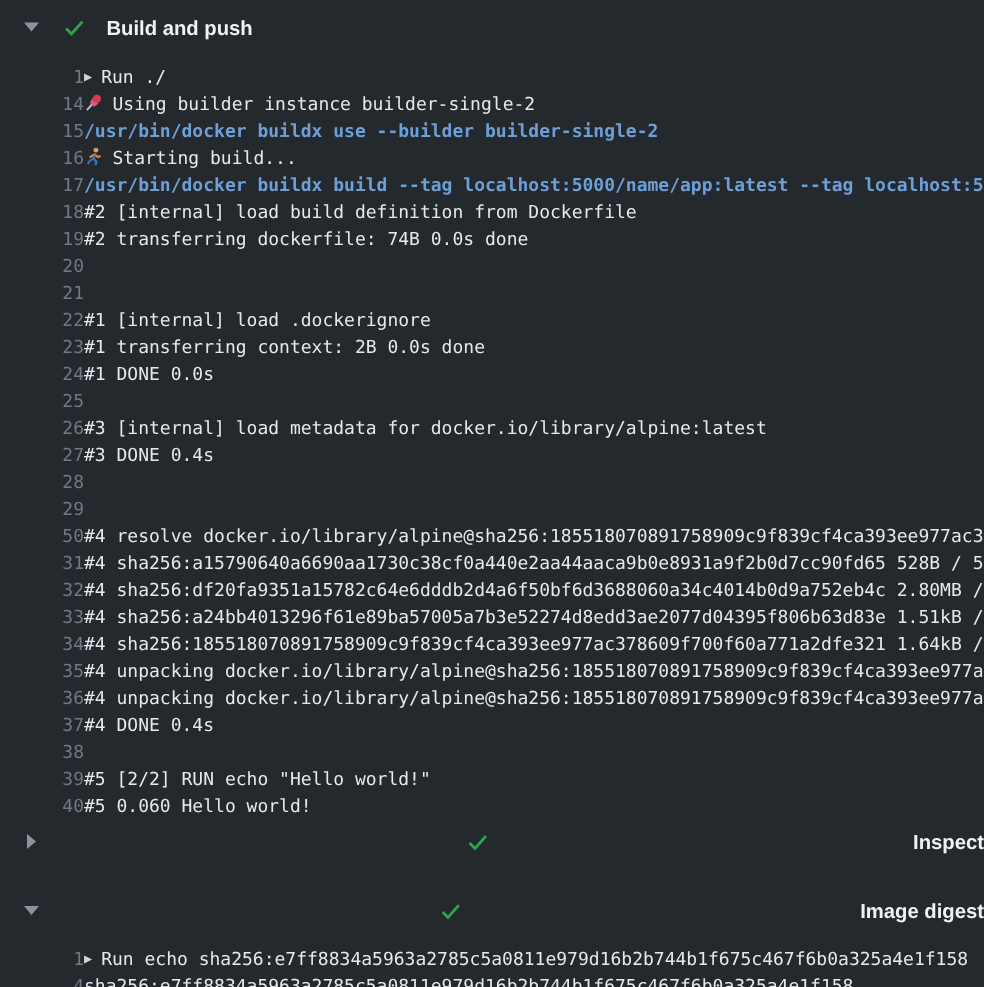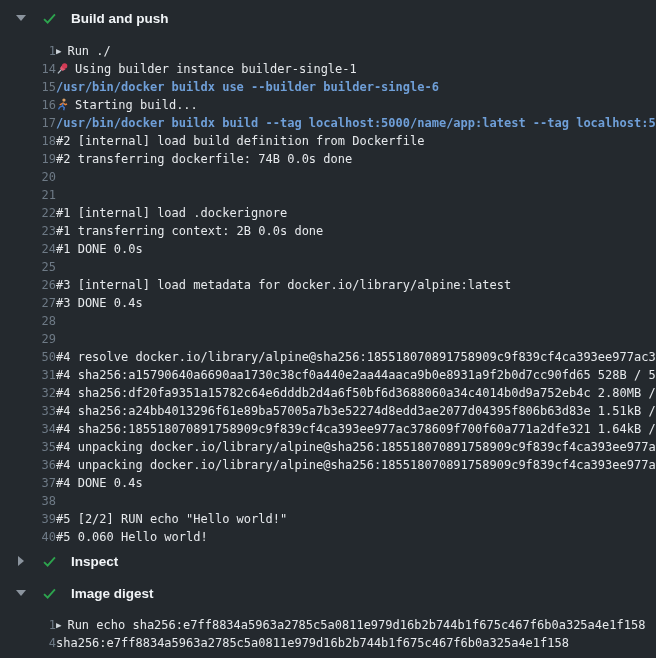--- a/index.html
+++ b/index.html
@@ -7,22 +7,22 @@
     width:656px;height:658px;overflow:hidden;
     background:#24292e;
     font-family:"DejaVu Sans Mono",monospace;
   }
   .viewer{width:656px;}
   .section-header{
     display:flex;align-items:center;
     padding-left:16px;cursor:pointer;
   }
   .section-header.first{height:36px;}
-  .section-header.compact{height:26px;}
-  .section-header.digest{margin-top:6px;}
+  .section-header.compact{height:26px;justify-content:space-between;}
+  .section-header.digest{margin-top:20px;}
   .caret{width:10px;flex:none;display:flex;justify-content:center;}
   .caret-down{width:0;height:0;border-left:5px solid transparent;border-right:5px solid transparent;border-top:6px solid #8b949e;}
   .caret-right{width:0;height:0;border-top:5px solid transparent;border-bottom:5px solid transparent;border-left:6px solid #8b949e;}
   .check{margin-left:16px;flex:none;line-height:0;}
   .section-title{
     margin-left:14px;
     font-family:"Liberation Sans",sans-serif;
     font-size:13.5px;font-weight:700;color:#f0f3f6;
   }
   .section-content{padding-top:6px;padding-bottom:2px;}
@@ -62,25 +62,25 @@
       <div class="log-line">
         <a class="ln">1</a>
         <span class="lt"><span class="toggle">▶</span><span>Run ./</span></span>
       </div>
       <div class="log-line">
         <a class="ln">14</a>
         <span class="lt"><span class="emoji"><svg width="13" height="13" viewBox="0 0 16 16">
               <path d="M7.4 8.4 L2.4 14" stroke="#b9c2ca" stroke-width="1.6"></path>
               <path d="M11.8 8.8 L8.2 11.2 L4.8 7.8 L7.2 4.2 Z" fill="#e05a72"></path>
               <circle cx="10.6" cy="4.8" r="3.3" fill="#d23b55"></circle>
-            </svg></span><span>Using builder instance builder-single-1</span></span>
+            </svg></span><span>Using builder instance builder-single-2</span></span>
       </div>
       <div class="log-line">
         <a class="ln">15</a>
-        <span class="lt cmd"><span>/usr/bin/docker buildx use --builder builder-single-6</span></span>
+        <span class="lt cmd"><span>/usr/bin/docker buildx use --builder builder-single-2</span></span>
       </div>
       <div class="log-line">
         <a class="ln">16</a>
         <span class="lt"><span class="emoji"><svg width="13" height="13" viewBox="0 0 16 16">
               <circle cx="9.8" cy="2.6" r="2" fill="#d9a066"></circle>
               <path d="M4.6 8.4 L8.8 6.2 L11.4 8.2 L13.6 7.4" stroke="#e8833a" stroke-width="1.7" fill="none"></path>
               <path d="M8.8 6.6 L8 9.8 L10.2 12 L9.4 15" stroke="#3f74c4" stroke-width="1.8" fill="none"></path>
               <path d="M8.2 9.6 L4.8 11.2 L3 14" stroke="#3f74c4" stroke-width="1.6" fill="none"></path>
             </svg></span><span>Starting build...</span></span>
       </div>

